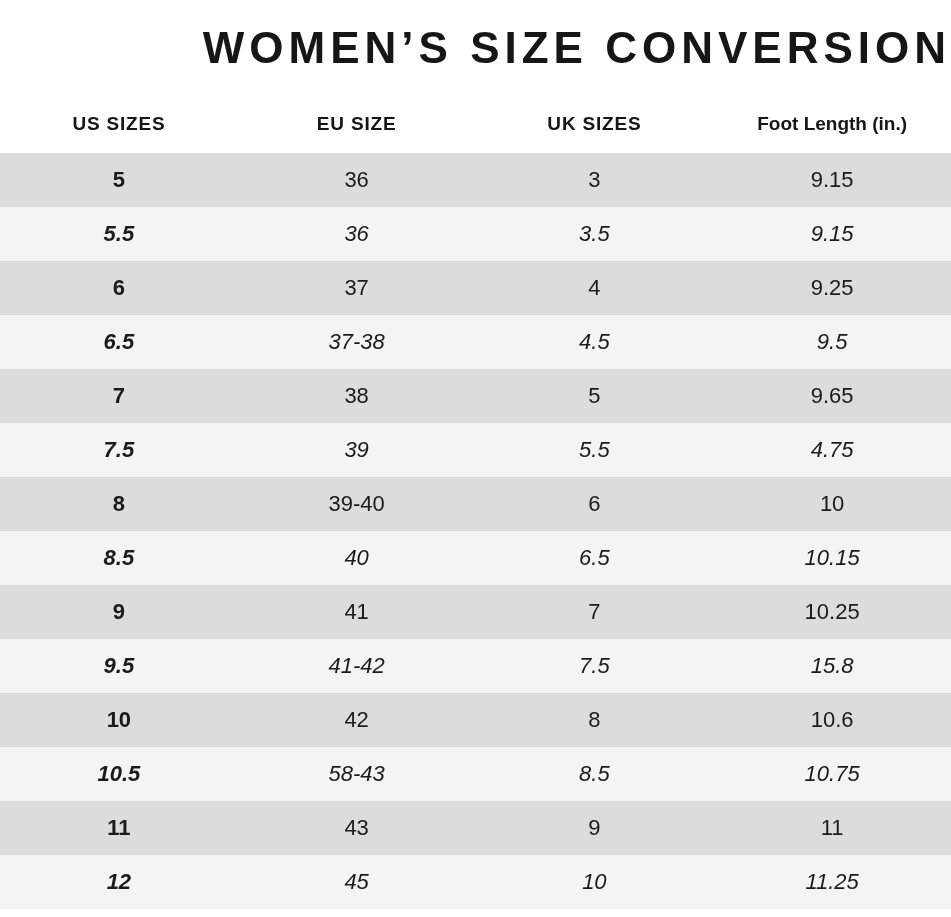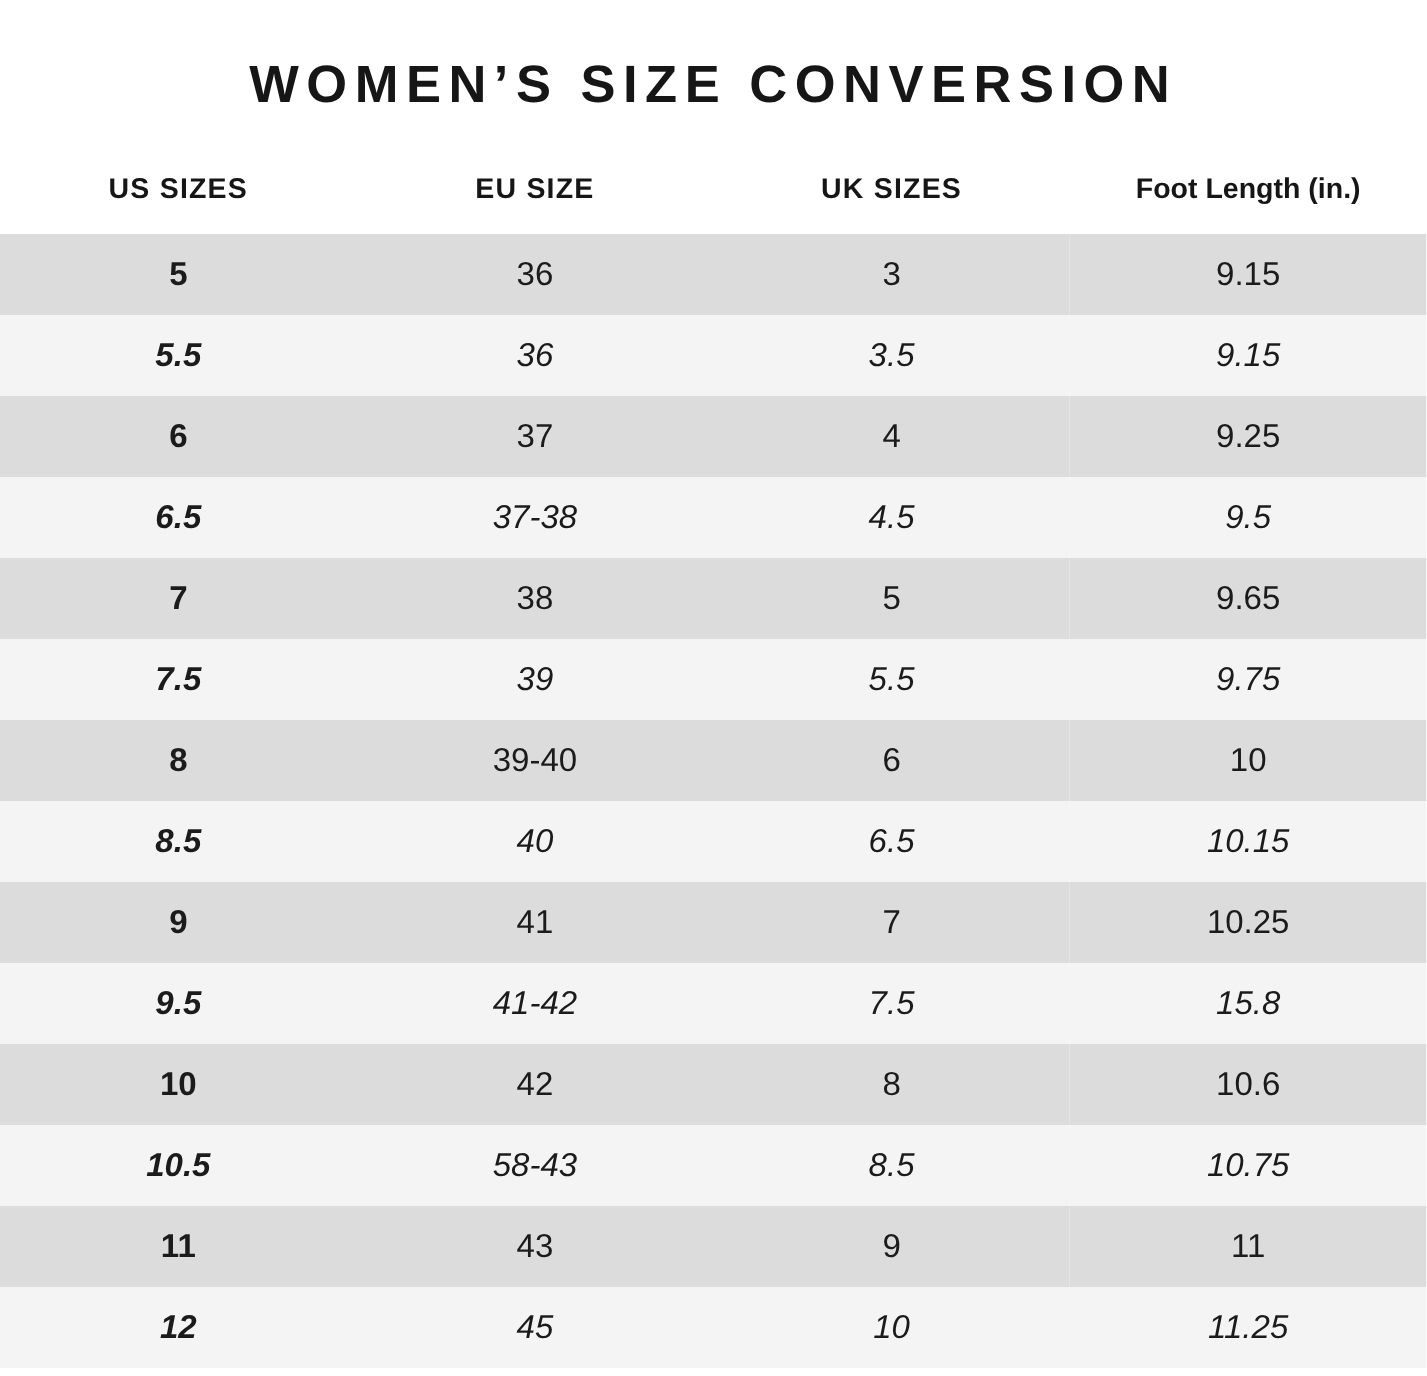--- a/index.html
+++ b/index.html
@@ -15,26 +15,26 @@
     overflow: hidden;
   }
   .page {
     width: 951px;
     height: 917px;
     box-sizing: border-box;
     display: flex;
     flex-direction: column;
   }
   .title {
-    text-align: center;
-    font-size: 35px;
+    text-align: right;
+    font-size: 44px;
     font-weight: bold;
     letter-spacing: 5px;
     color: #161616;
-    margin-top: 36px;
+    margin-top: 22px;
     margin-bottom: 20px;
     line-height: 1.2;
   }
   table.size-table {
     width: 100%;
     border-collapse: collapse;
     table-layout: fixed;
     padding-left: 40px;
   }
   table.size-table th {
@@ -112,21 +112,21 @@
       <tr class="shade">
         <td class="us">7</td>
         <td class="eu">38</td>
         <td class="uk">5</td>
         <td class="foot">9.65</td>
       </tr>
       <tr class="plain">
         <td class="us">7.5</td>
         <td class="eu">39</td>
         <td class="uk">5.5</td>
-        <td class="foot">9.75</td>
+        <td class="foot">4.75</td>
       </tr>
       <tr class="shade">
         <td class="us">8</td>
         <td class="eu">39-40</td>
         <td class="uk">6</td>
         <td class="foot">10</td>
       </tr>
       <tr class="plain">
         <td class="us">8.5</td>
         <td class="eu">40</td>

